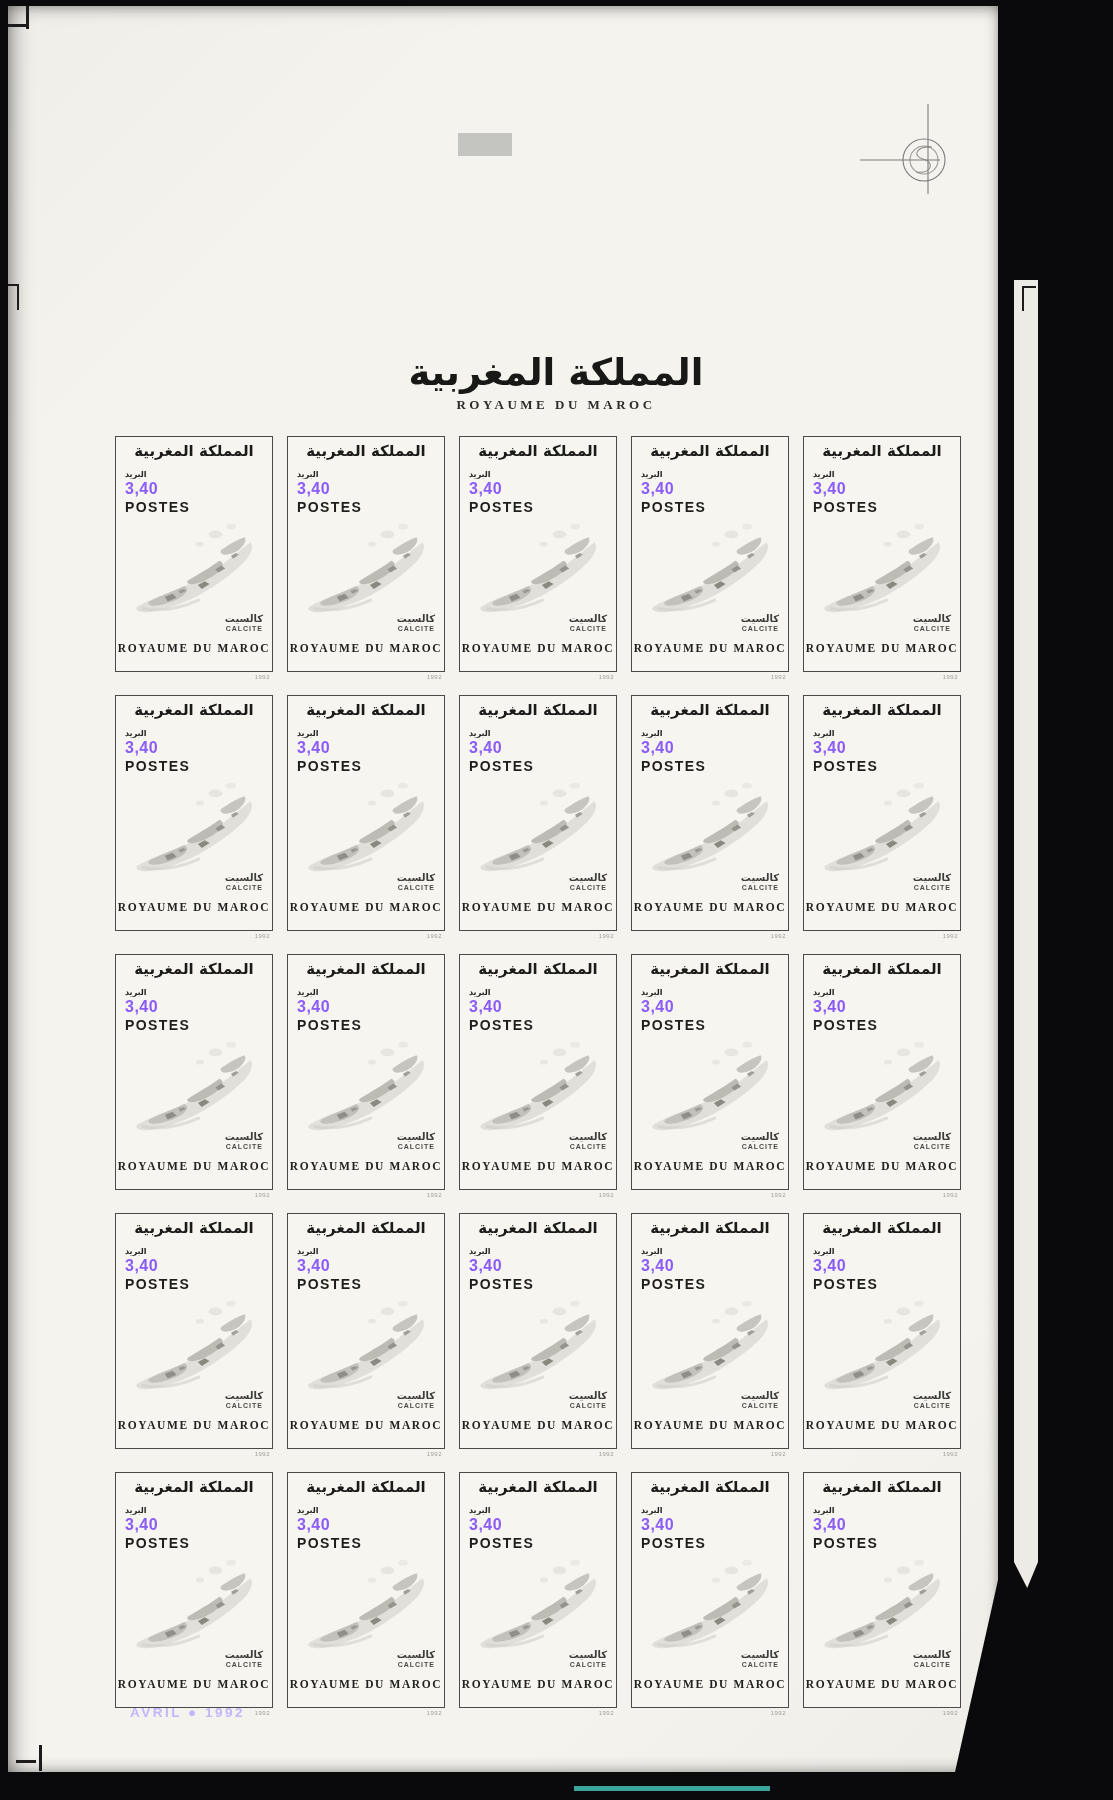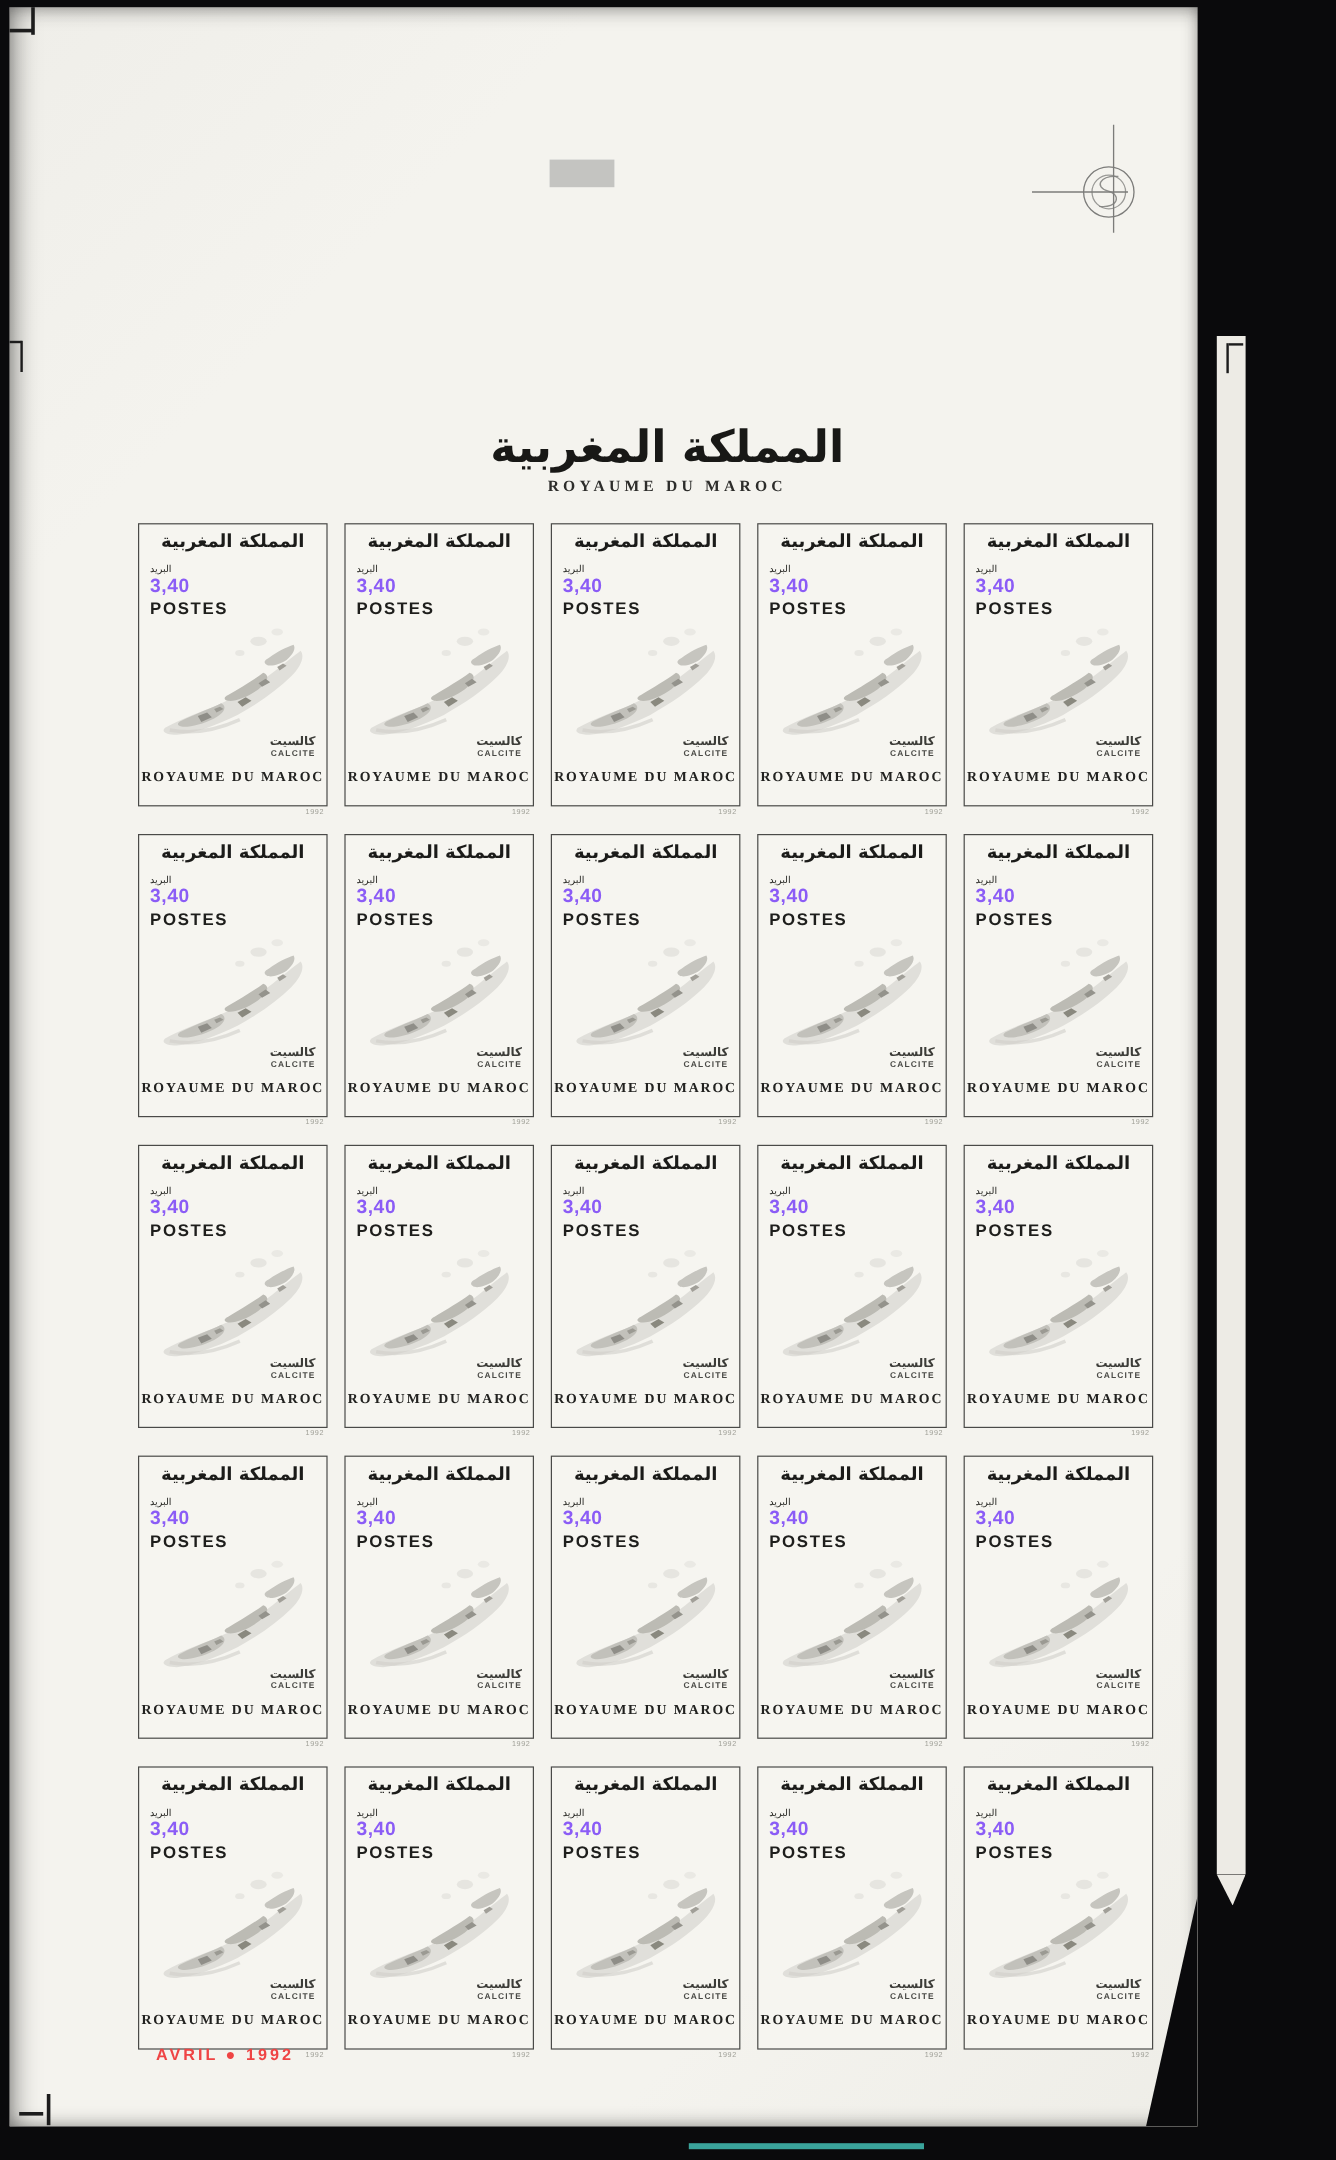--- a/index.html
+++ b/index.html
@@ -57,21 +57,21 @@
   .stamp{
     position:absolute;inset:0;border:1px solid var(--frame);
     background:#f6f5f0;overflow:hidden;
   }
   .s-title{
     position:absolute;top:5px;left:0;right:0;text-align:center;direction:rtl;
     font-family:"DejaVu Sans", sans-serif;font-weight:700;font-size:15px;color:#1b1b19;
   }
   .s-postes-ar{
     position:absolute;top:33px;left:9px;direction:rtl;
-    font-family:"DejaVu Sans", sans-serif;font-weight:400;font-size:8px;color:#23231f;
+    font-family:"DejaVu Sans", sans-serif;font-weight:700;font-size:8px;color:#23231f;
   }
   .s-value{
     position:absolute;top:43px;left:9px;
     font-weight:700;font-size:16px;letter-spacing:.5px;color:#8b5cf6;
   }
   .s-postes{
     position:absolute;top:62px;left:9px;
     font-weight:700;font-size:14px;letter-spacing:1.4px;color:#1e1e1c;
   }
   .s-mineral{position:absolute;left:6px;top:70px;width:146px;height:122px;}
@@ -88,21 +88,21 @@
     font-family:"Liberation Serif", serif;font-weight:700;font-size:11.5px;
     letter-spacing:1.6px;color:#222220;
   }
   .s-year{
     position:absolute;top:238px;right:3px;font-size:6px;color:var(--year-mark);
     letter-spacing:.5px;
   }
   
   .footer{
     position:absolute;left:130px;top:1705px;
-    font-weight:700;font-size:13.5px;letter-spacing:2.5px;color:#ef4444;
+    font-weight:700;font-size:13.5px;letter-spacing:2.5px;color:#c4b5fd;
   }
   .hidden-defs{position:absolute;width:0;height:0;overflow:hidden;}
 </style>
 </head>
 <body>
 
 <svg class="hidden-defs" aria-hidden="true">
   <defs>
     <g id="mineral-shape">
       <path d="M16,102 C30,94 48,88 62,82 C78,75 94,66 108,55 C118,47 127,40 132,36 C136,41 132,50 124,58 C112,70 96,81 78,91 C60,100 40,107 26,108 C18,108 12,106 16,102 Z" fill="#e0dfda"></path>

